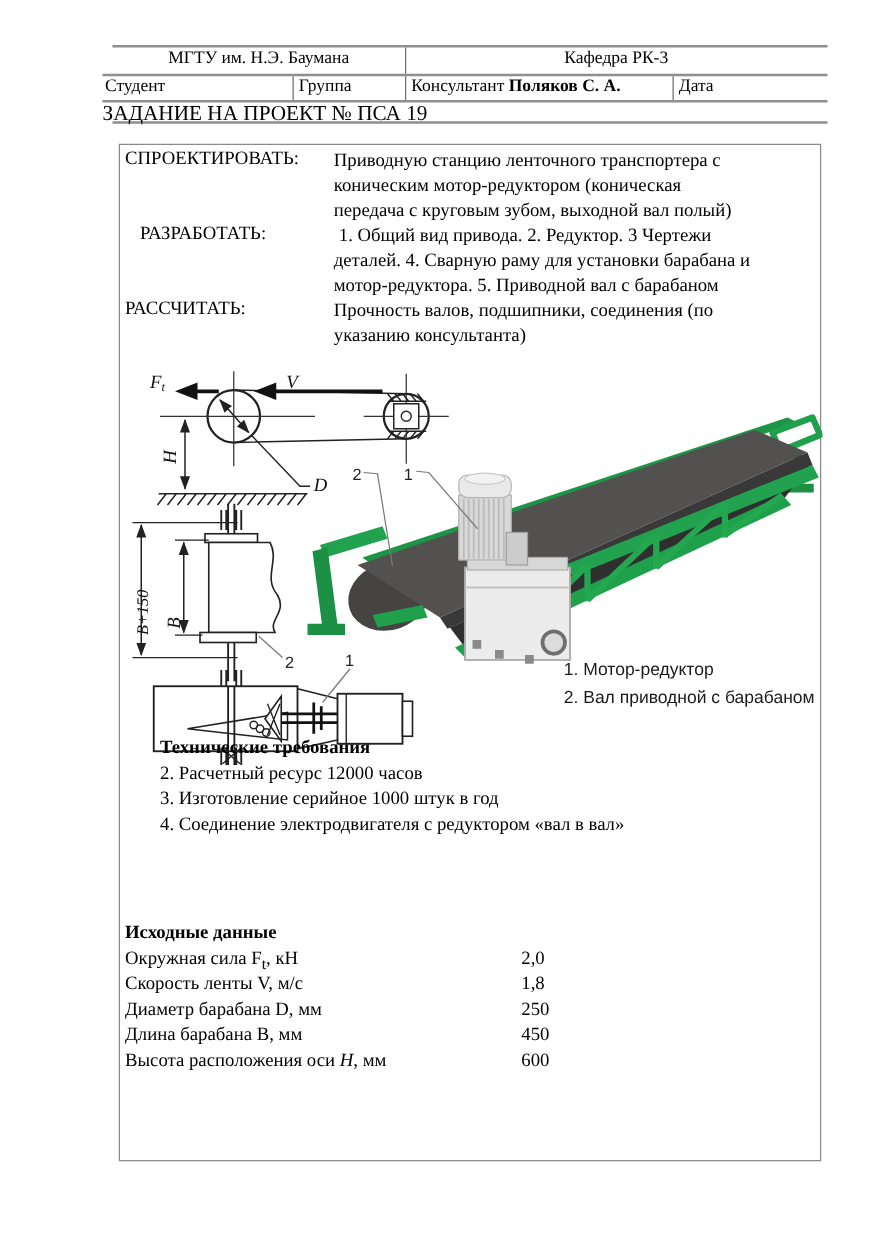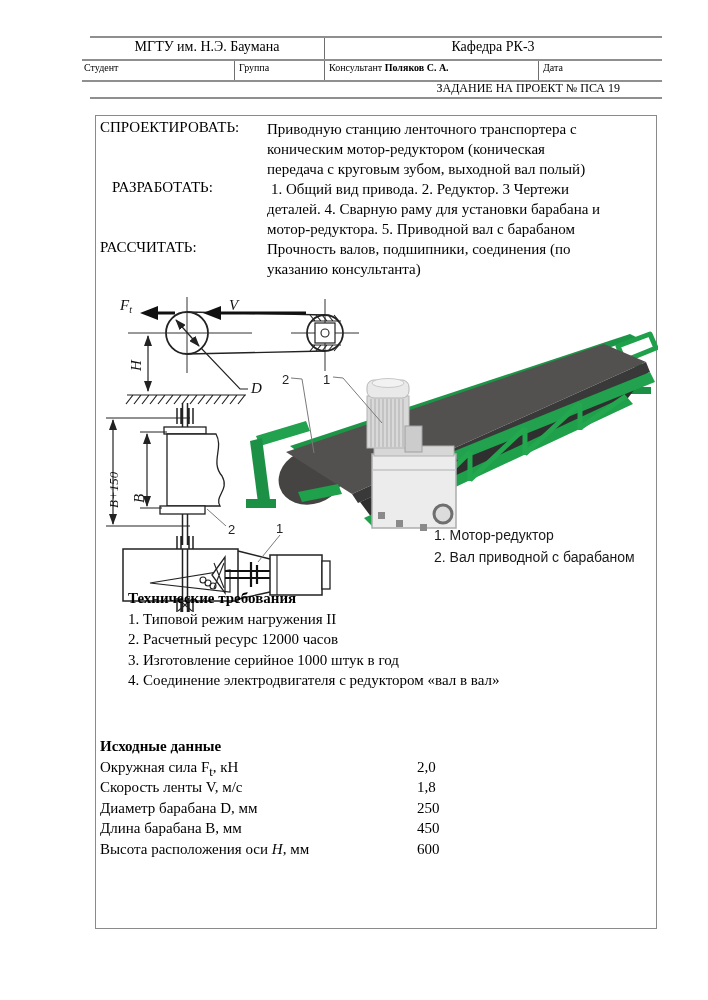--- a/index.html
+++ b/index.html
@@ -2,38 +2,38 @@
 <html><head>
 <meta charset="utf-8">
 <style>
   html,body{margin:0;padding:0;}
   body{width:708px;height:1000px;position:relative;background:#ffffff;
        font-family:"Liberation Serif",serif;color:#000;overflow:hidden;}
   .abs{position:absolute;}
   
   .hline{position:absolute;height:2px;background:#8f8f8f;}
   .vline{position:absolute;width:1px;background:#6f6f6f;}
-  .hcell{position:absolute;font-size:10px;white-space:nowrap;}
+  .hcell{position:absolute;font-size:14px;white-space:nowrap;}
   .hcell.center{text-align:center;}
   .row1{font-size:14px;}
-  .doc-title{position:absolute;font-size:12px;text-align:right;white-space:nowrap;}
+  .doc-title{position:absolute;font-size:17px;text-align:left;white-space:nowrap;}
   
   .frame{position:absolute;left:95px;top:115px;width:560px;height:812px;
          border:1.5px solid #8a8a8a;background:#fff;}
   
   .alabel{position:absolute;left:100px;font-size:15px;white-space:nowrap;}
   .atext{position:absolute;left:267px;width:372px;font-size:15px;line-height:20px;}
   .atext div{height:20px;white-space:nowrap;}
   
   .tblock{position:absolute;left:100px;font-size:15px;line-height:20.5px;}
   .tblock .bold{font-weight:bold;}
   .drow{position:relative;height:20.5px;white-space:nowrap;}
   .dval{position:absolute;left:297px;top:0;margin-left:20px;}
   
-  .legend{position:absolute;left:434px;top:524px;font-family:"Liberation Sans",sans-serif;
+  .legend{position:absolute;left:451px;top:524px;font-family:"Liberation Sans",sans-serif;
           font-size:14px;line-height:22px;color:#1a1a1a;}
   
   text.dim{font-family:"Liberation Serif",serif;font-style:italic;font-size:15px;fill:#111;}
   text.dim13{font-family:"Liberation Serif",serif;font-style:italic;font-size:13px;fill:#111;}
   text.callout{font-family:"Liberation Sans",sans-serif;font-size:13px;fill:#222;}
   .sketch{stroke:#222;fill:none;}
 </style>
 </head>
 <body>
 
@@ -204,21 +204,20 @@
   </g>
 </svg>
 
 <div class="legend">
   <div>1. Мотор-редуктор</div>
   <div>2. Вал приводной с барабаном</div>
 </div>
 
 <div class="tblock" style="top:588px;width:470px;margin-left:28px;">
   <div class="bold">Технические требования</div>
-  <div>1. Типовой режим нагружения II</div>
   <div>2. Расчетный ресурс 12000 часов</div>
   <div>3. Изготовление серийное 1000 штук в год</div>
   <div>4. Соединение электродвигателя с редуктором «вал в вал»</div>
 </div>
 
 <div class="tblock" style="top:736px;width:480px;">
   <div class="bold">Исходные данные</div>
 
   <div class="drow">
     <span>Окружная сила F</span><i></i><sub>t</sub><span>, кН</span>

